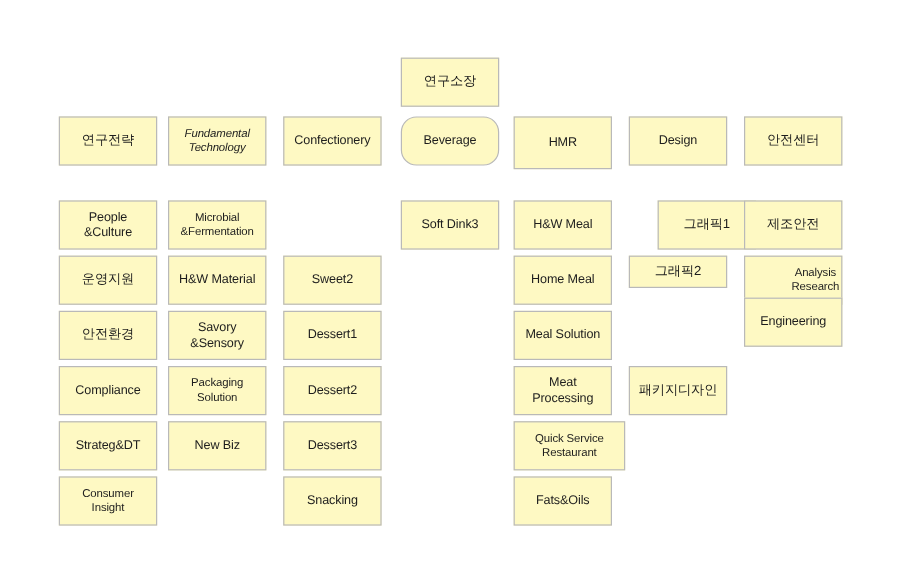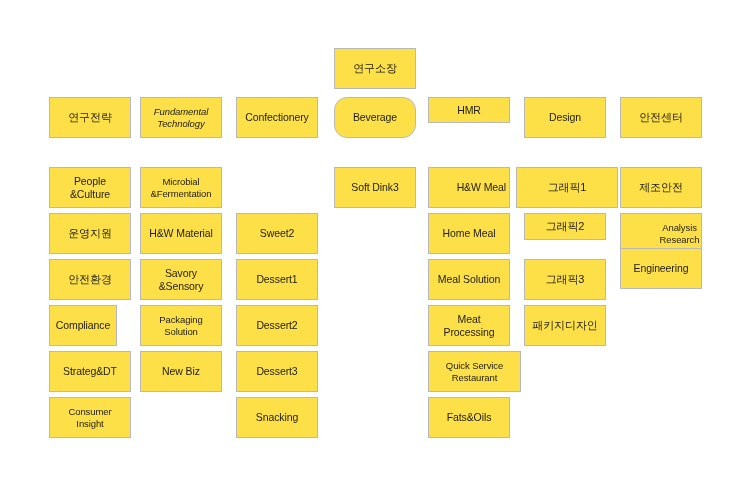--- a/index.html
+++ b/index.html
@@ -15,21 +15,21 @@
   }
   #org-chart {
     position: relative;
     width: 756px;
     height: 477px;
   }
   .node {
     position: absolute;
     box-sizing: border-box;
     border: 1px solid #b9b9b9;
-    background: #fde047;
+    background: #fef9c3;
     display: flex;
     align-items: center;
     justify-content: center;
     text-align: center;
     color: #1d1d1d;
     font-size: 10.5px;
     line-height: 12.5px;
     letter-spacing: -0.1px;
     padding: 2px 3px;
     border-radius: 0;
@@ -62,21 +62,21 @@
     <div class="node" style="left: 49px; top: 167px; width: 82px; height: 41px;">
       <span class="label">People
 &amp;Culture</span>
     </div>
     <div class="node korean" style="left: 49px; top: 213px; width: 82px; height: 41px;">
       <span class="label">운영지원</span>
     </div>
     <div class="node korean" style="left: 49px; top: 259px; width: 82px; height: 41px;">
       <span class="label">안전환경</span>
     </div>
-    <div class="node" style="left: 49px; top: 305px; width: 68px; height: 41px;">
+    <div class="node" style="left: 49px; top: 305px; width: 82px; height: 41px;">
       <span class="label">Compliance</span>
     </div>
     <div class="node" style="left: 49px; top: 351px; width: 82px; height: 41px;">
       <span class="label">Strateg&amp;DT</span>
     </div>
     <div class="node small" style="left: 49px; top: 397px; width: 82px; height: 41px;">
       <span class="label">Consumer
 Insight</span>
     </div>
     <div class="node small" style="left: 140px; top: 97px; width: 82px; height: 41px; font-style: italic;">
@@ -118,24 +118,24 @@
     </div>
     <div class="node" style="left: 236px; top: 397px; width: 82px; height: 41px;">
       <span class="label">Snacking</span>
     </div>
     <div class="node" style="left: 334px; top: 97px; width: 82px; height: 41px; border-radius: 13px;">
       <span class="label">Beverage</span>
     </div>
     <div class="node" style="left: 334px; top: 167px; width: 82px; height: 41px;">
       <span class="label">Soft Dink3</span>
     </div>
-    <div class="node" style="left: 428px; top: 97px; width: 82px; height: 26px;">
+    <div class="node" style="left: 428px; top: 97px; width: 82px; height: 44px;">
       <span class="label">HMR</span>
     </div>
-    <div class="node" style="left: 428px; top: 167px; width: 82px; height: 41px; justify-content: flex-end;">
+    <div class="node" style="left: 428px; top: 167px; width: 82px; height: 41px;">
       <span class="label">H&amp;W Meal</span>
     </div>
     <div class="node" style="left: 428px; top: 213px; width: 82px; height: 41px;">
       <span class="label">Home Meal</span>
     </div>
     <div class="node" style="left: 428px; top: 259px; width: 82px; height: 41px;">
       <span class="label">Meal Solution</span>
     </div>
     <div class="node" style="left: 428px; top: 305px; width: 82px; height: 41px;">
       <span class="label">Meat
@@ -144,28 +144,25 @@
     <div class="node small" style="left: 428px; top: 351px; width: 93px; height: 41px;">
       <span class="label">Quick Service
 Restaurant</span>
     </div>
     <div class="node" style="left: 428px; top: 397px; width: 82px; height: 41px;">
       <span class="label">Fats&amp;Oils</span>
     </div>
     <div class="node" style="left: 524px; top: 97px; width: 82px; height: 41px;">
       <span class="label">Design</span>
     </div>
-    <div class="node korean" style="left: 516px; top: 167px; width: 102px; height: 41px;">
+    <div class="node korean" style="left: 548px; top: 167px; width: 82px; height: 41px;">
       <span class="label">그래픽1</span>
     </div>
     <div class="node korean" style="left: 524px; top: 213px; width: 82px; height: 27px;">
       <span class="label">그래픽2</span>
-    </div>
-    <div class="node korean" style="left: 524px; top: 259px; width: 82px; height: 41px;">
-      <span class="label">그래픽3</span>
     </div>
     <div class="node korean" style="left: 524px; top: 305px; width: 82px; height: 41px;">
       <span class="label">패키지디자인</span>
     </div>
     <div class="node korean" style="left: 620px; top: 97px; width: 82px; height: 41px;">
       <span class="label">안전센터</span>
     </div>
     <div class="node korean" style="left: 620px; top: 167px; width: 82px; height: 41px; text-align: center;">
       <span class="label">제조안전</span>
     </div>

